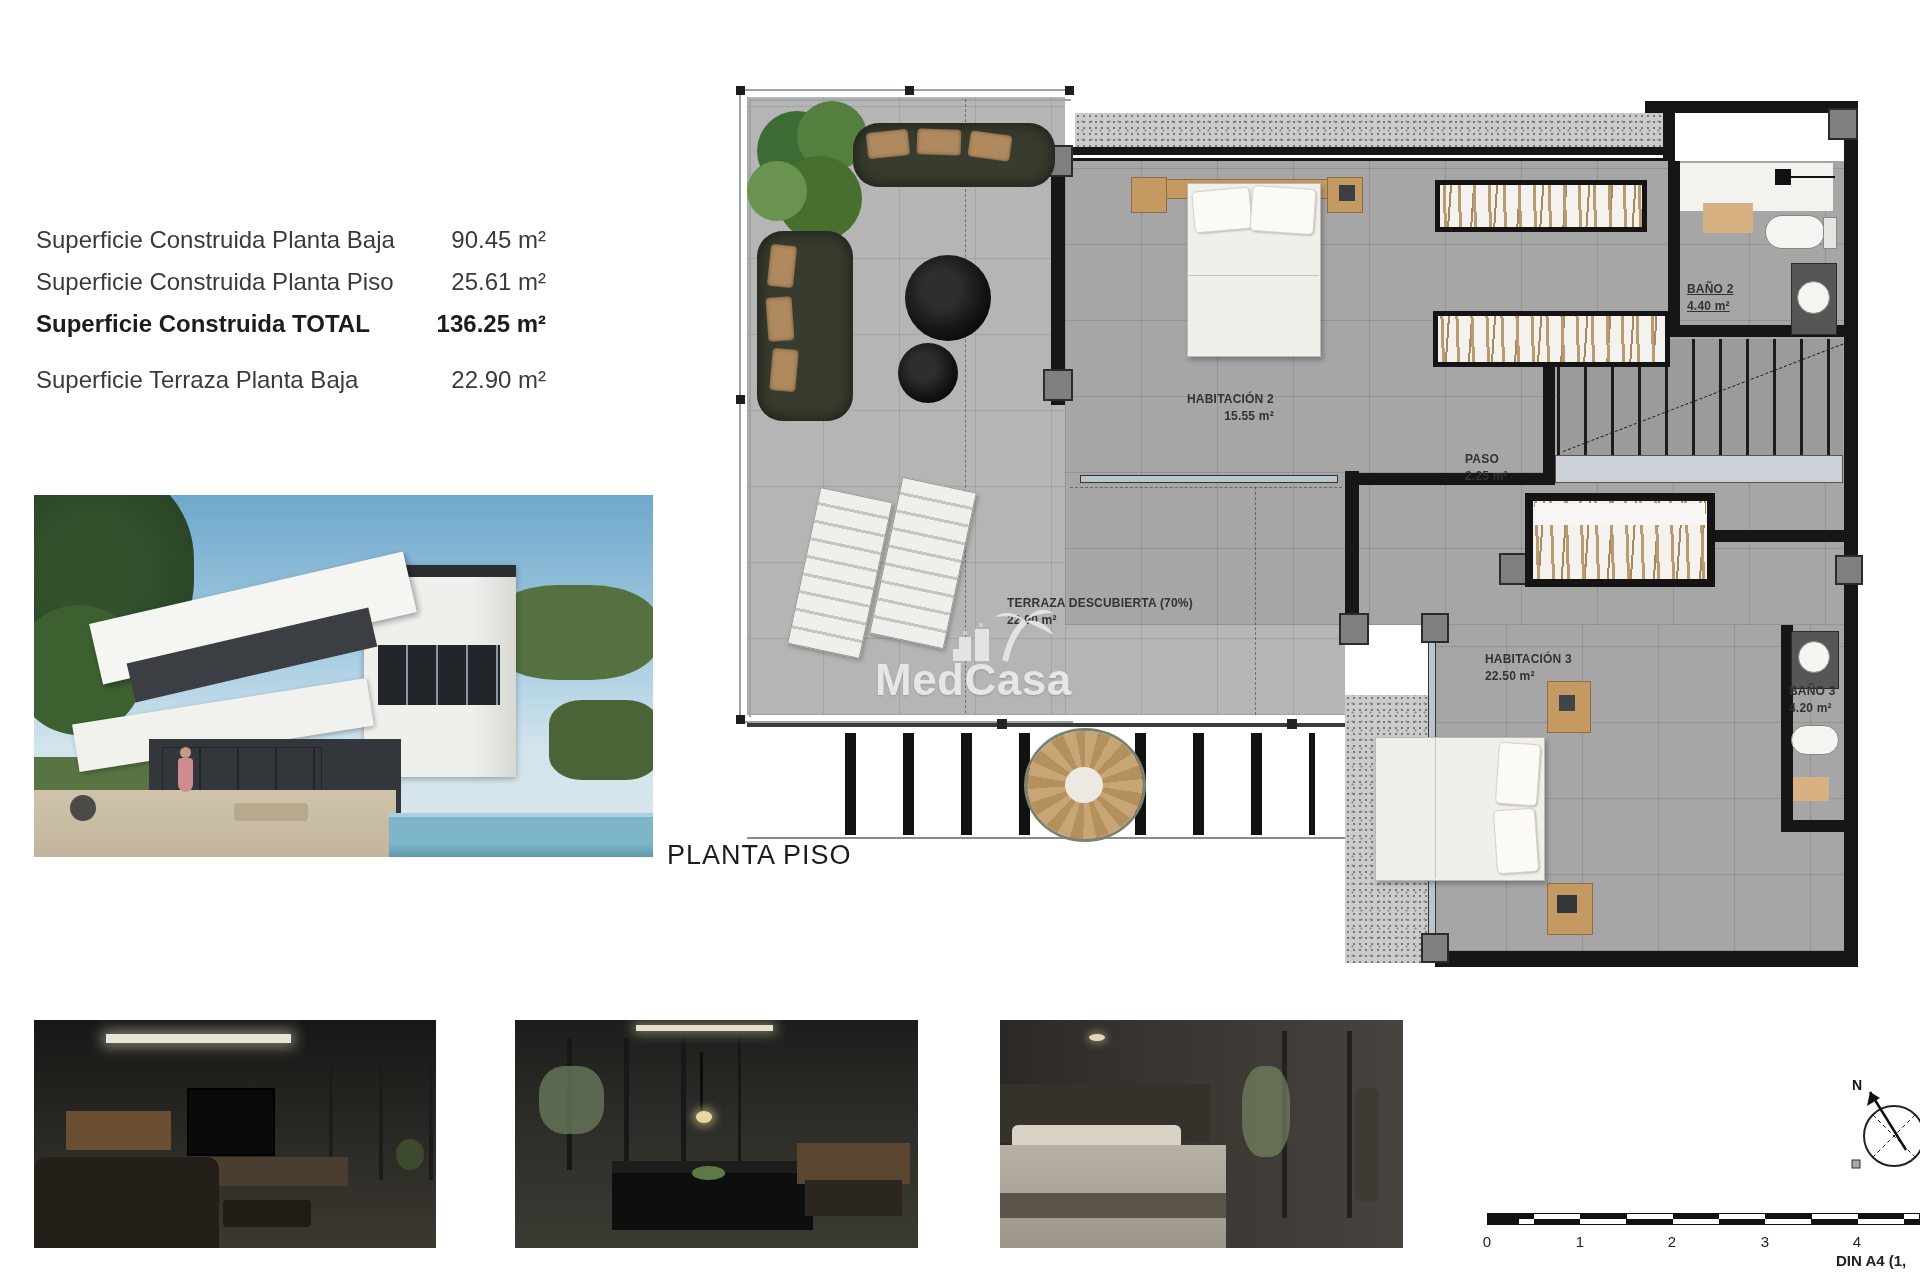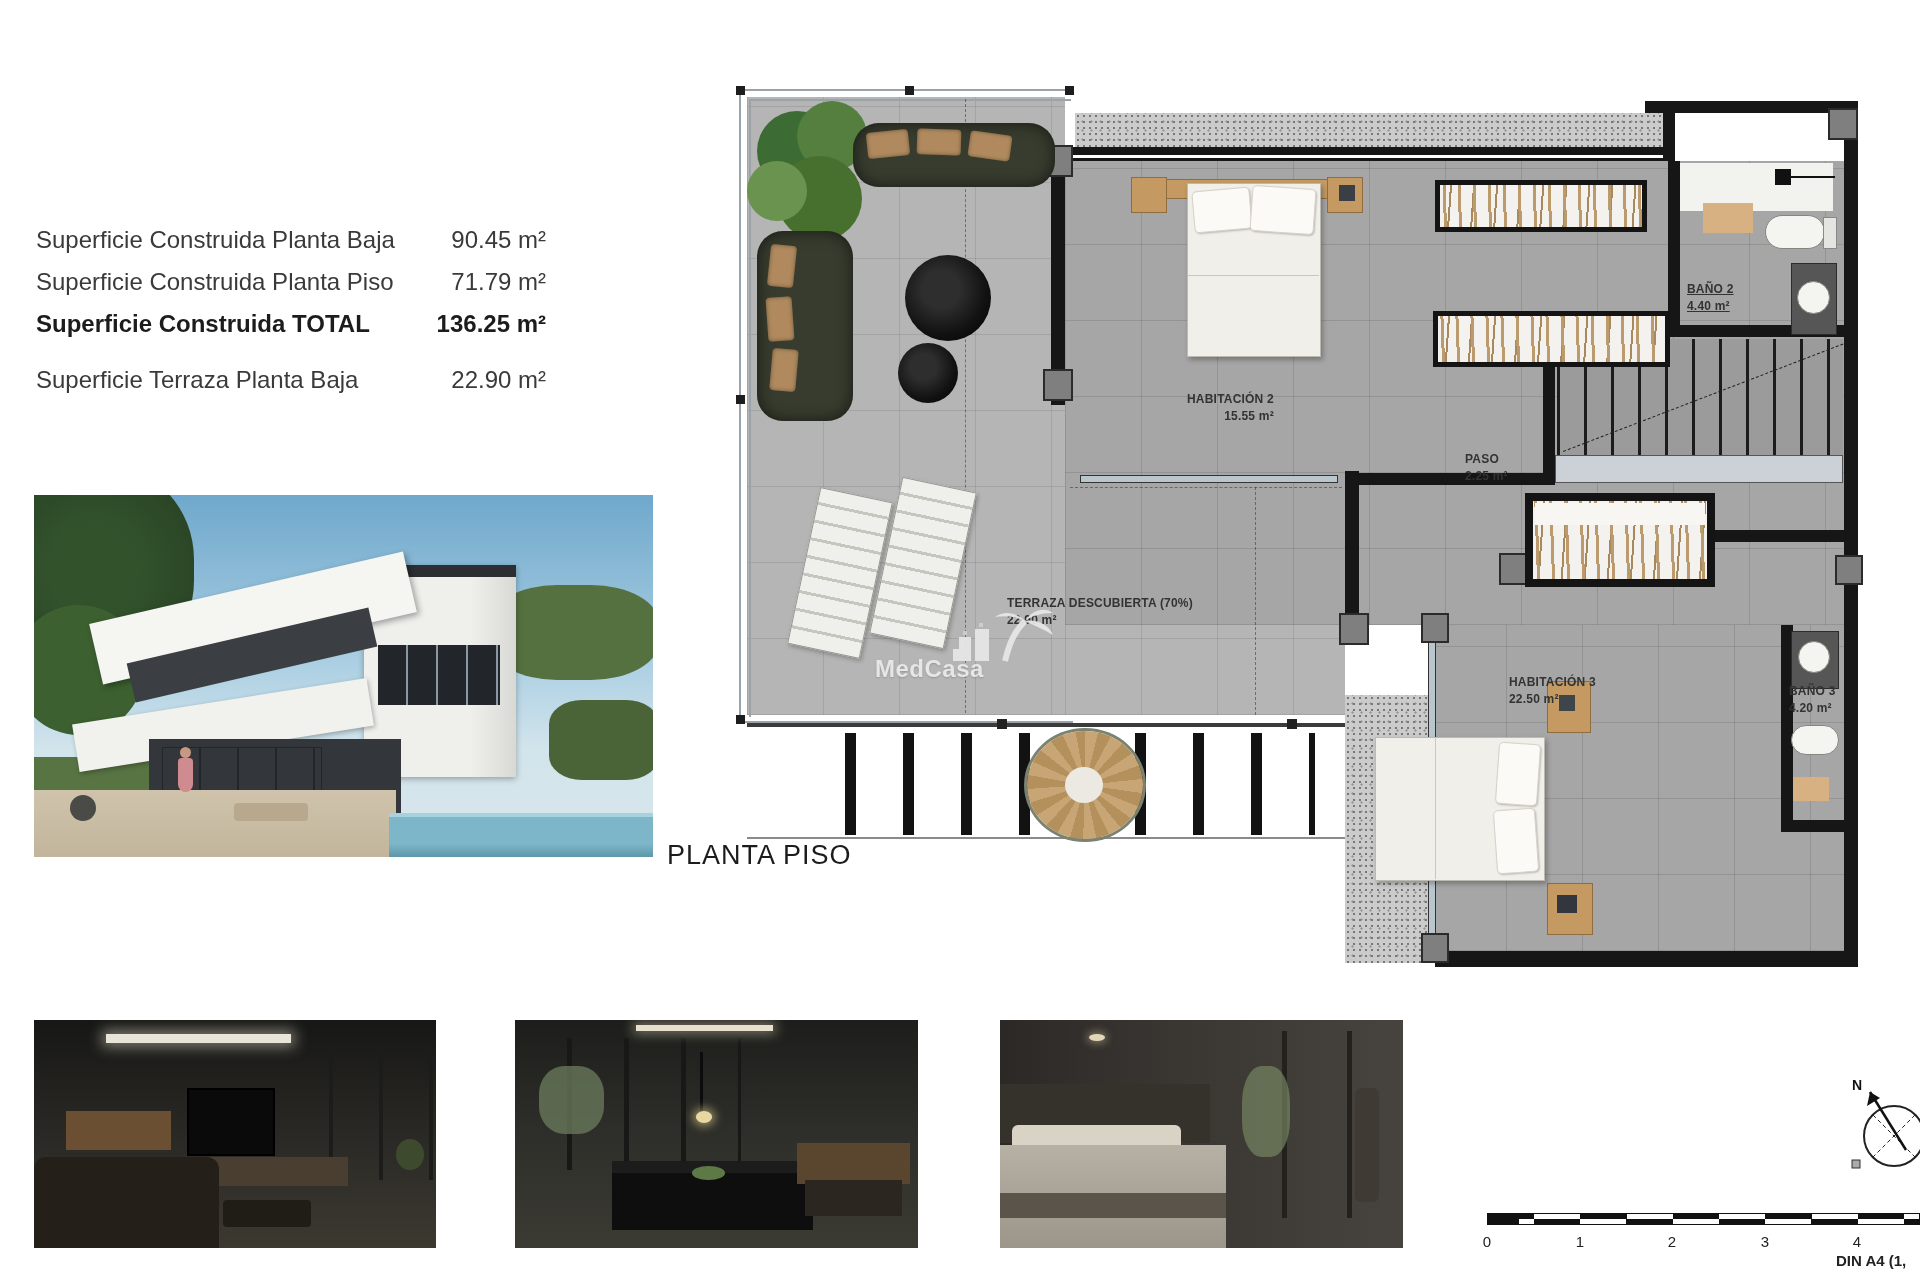--- a/index.html
+++ b/index.html
@@ -46,21 +46,21 @@
     background-image:repeating-linear-gradient(0deg,transparent 0 15px,#c6c6bf 15px 18px);
     box-shadow:2px 2px 4px rgba(0,0,0,.25);}
   .fixture{position:absolute;background:#f4f4f1;border:1.5px solid #86867f;box-sizing:border-box;z-index:9;}
   .stairs{position:absolute;background-color:#9b9b9b;z-index:5;
     background-image:repeating-linear-gradient(90deg,#1c1c1c 0 3px,transparent 3px 27px);}
   .landing{position:absolute;background:#ccd1d8;border:1px solid #555;box-sizing:border-box;z-index:6;}
   .slats{position:absolute;z-index:5;
     background-image:repeating-linear-gradient(90deg,#121212 0 11px,transparent 11px 58px);}
   .beam{position:absolute;background:#3b3b3b;z-index:5;}
   .wm{position:absolute;z-index:30;opacity:.95;}
-  .wm .wmtext{position:absolute;font-size:24px;font-weight:700;color:#e9e9e9;letter-spacing:.5px;
+  .wm .wmtext{position:absolute;font-size:44px;font-weight:700;color:#e9e9e9;letter-spacing:.5px;
       text-shadow:0 1px 2px rgba(90,90,90,.35);}
   
   .photo{position:absolute;overflow:hidden;background:#222;}
   .ph{position:absolute;}
   
   #planta-title{position:absolute;left:667px;top:840px;font-size:27px;color:#1c1c1c;letter-spacing:1px;}
   #scalebar{position:absolute;left:1487px;top:1213px;width:433px;height:12px;border:1px solid #111;box-sizing:border-box;background:#fff;}
   #scalebar .r1{position:absolute;left:0;top:0;width:100%;height:5px;
      background:repeating-linear-gradient(90deg,#111 0 46px,#fdfdfd 46px 92.5px);}
   #scalebar .r2{position:absolute;left:0;top:5px;width:100%;height:5px;
@@ -73,21 +73,21 @@
 
 <div id="page">
 
   <div>
     <div class="srow" style="top:226px;">
       <span>Superficie Construida Planta Baja</span>
       <span class="val">90.45 m²</span>
     </div>
     <div class="srow" style="top:268px;">
       <span>Superficie Construida Planta Piso</span>
-      <span class="val">71.79 m²</span>
+      <span class="val">25.61 m²</span>
     </div>
     <div class="srow bold" style="top:310px;">
       <span>Superficie Construida TOTAL</span>
       <span class="val">136.25 m²</span>
     </div>
     <div class="srow" style="top:366px;">
       <span>Superficie Terraza Planta Baja</span>
       <span class="val">22.90 m²</span>
     </div>
   </div>
@@ -257,21 +257,21 @@
       <span>15.55 m²</span>
     </div>
     <div class="plabel" style="left:952px;top:196px;text-decoration:underline;">
       <span>BAÑO 2</span>
       <span>4.40 m²</span>
     </div>
     <div class="plabel" style="left:730px;top:366px;">
       <span>PASO</span>
       <span>2.25 m²</span>
     </div>
-    <div class="plabel" style="left:774px;top:566px;margin-top:23px;">
+    <div class="plabel" style="left:750px;top:566px;">
       <span>HABITACIÓN 3</span>
       <span>22.50 m²</span>
     </div>
     <div class="plabel" style="left:1054px;top:598px;width:70px;">
       <span>BAÑO 3</span>
       <span>4.20 m²</span>
     </div>
     <div class="plabel" style="left:272px;top:510px;">
       <span>TERRAZA DESCUBIERTA (70%)</span>
       <span>22.90 m²</span>

